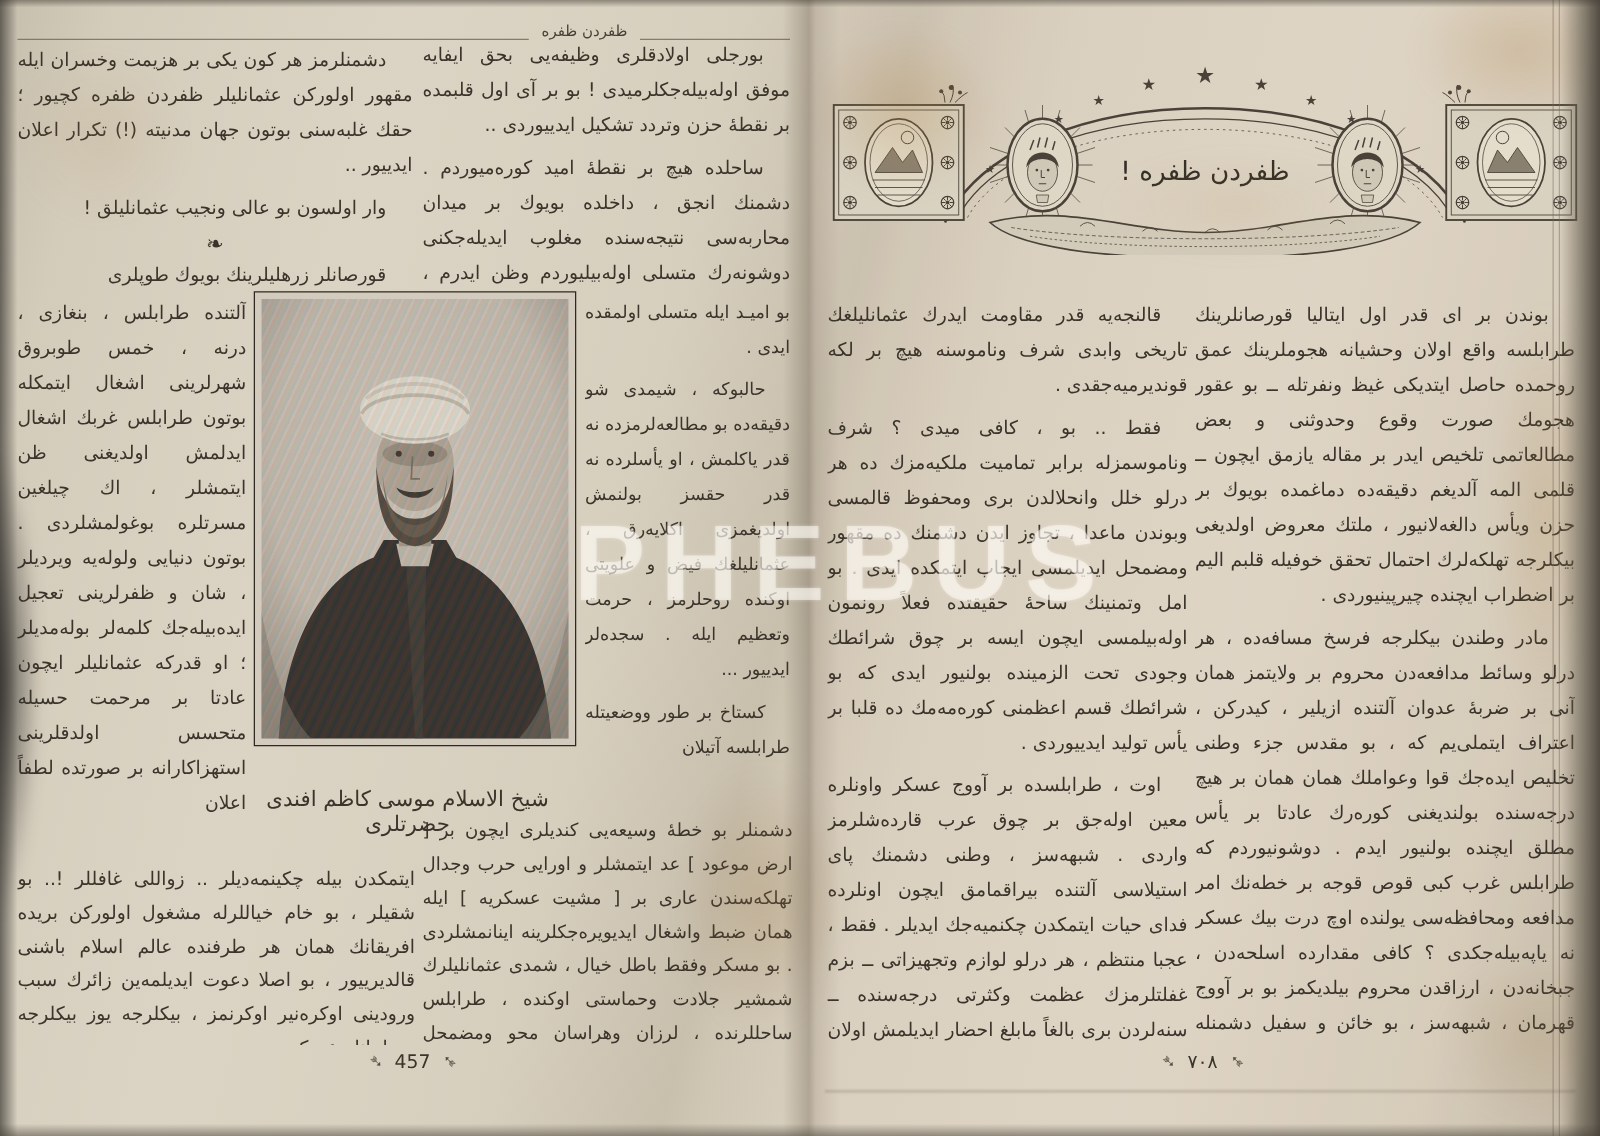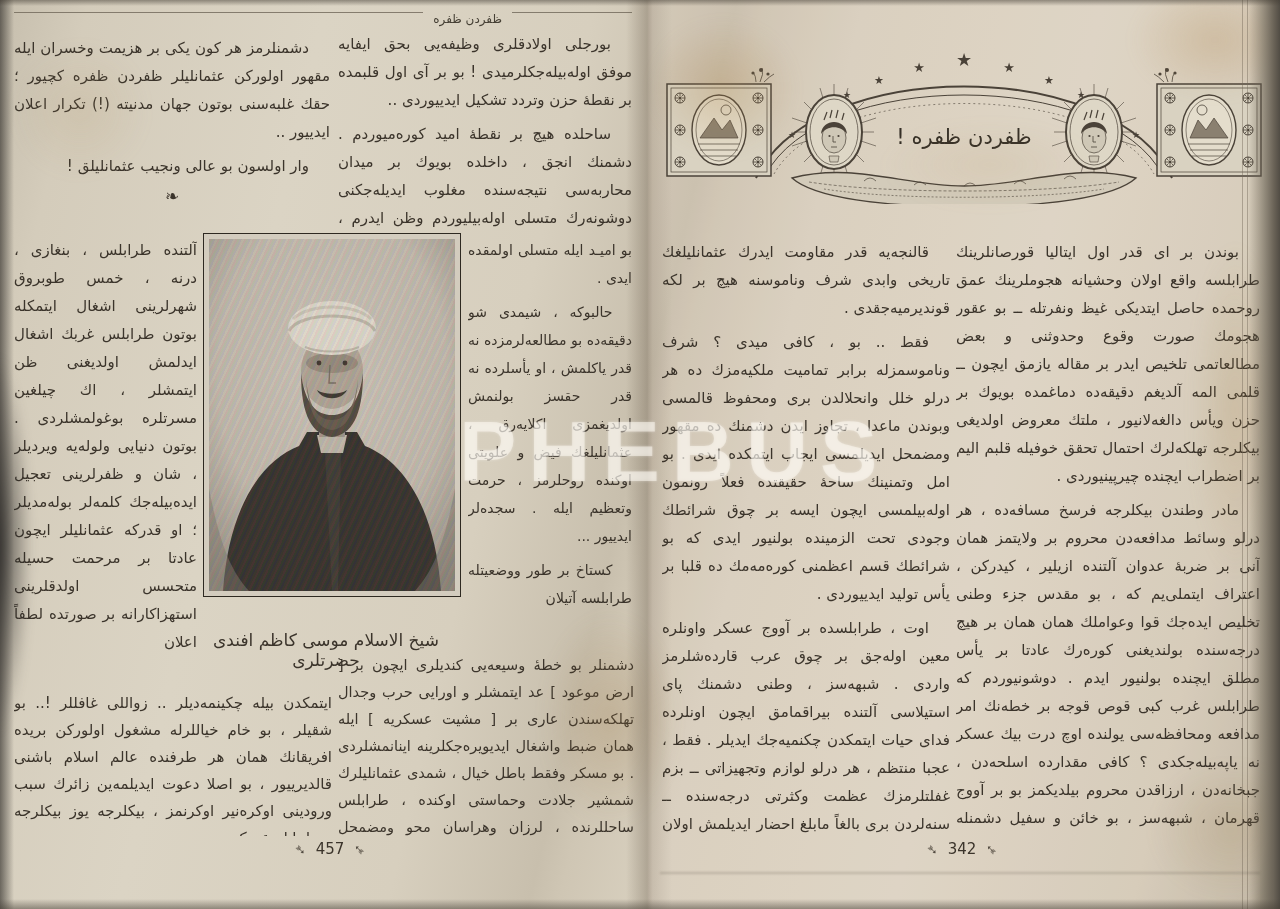--- a/index.html
+++ b/index.html
@@ -27,21 +27,21 @@
   #edge-top{left:0;top:0;width:1280px;height:6px;
     background:linear-gradient(180deg,rgba(66,60,51,.5),rgba(66,60,51,0));}
   #edge-bottom{left:0;top:899px;width:1280px;height:10px;
     background:linear-gradient(0deg,rgba(66,60,51,.5),rgba(66,60,51,0));}
   #bottom-right-edge{left:660px;top:872px;width:600px;height:2px;background:rgba(92,82,66,.25);filter:blur(1px);}
   
   .ar{direction:rtl;text-align:justify;color:#3b342b;overflow:hidden;}
   .ar p{margin:0 0 6px 0;text-indent:1.4em;}
   .t15{font-size:15px;line-height:28px;}
   .t14{font-size:14px;line-height:28px;}
-  #running-header{left:14px;top:12px;width:618px;height:20px;display:flex;align-items:flex-start;direction:rtl;color:#464035;font-size:12px;}
+  #running-header{left:14px;top:12px;width:618px;height:20px;display:flex;align-items:flex-end;direction:rtl;color:#464035;font-size:12px;}
   #running-header .rule{flex:1;height:1px;background:#6f6759;opacity:.8;}
   #running-header .rule.short{flex:0 0 120px;}
   #running-header .hdr-label{padding:0 10px;white-space:nowrap;}
   .fleuron{display:block;text-align:center;font-size:17px;color:#3b342b;line-height:20px;text-indent:0;}
   .pagenum{display:flex;align-items:center;justify-content:center;gap:10px;color:#3b342b;font-size:15px;}
   .orn{display:inline-block;font-size:13px;opacity:.85;}
   .orn.e{transform:rotate(45deg);}
   .orn.w{transform:rotate(45deg) scaleX(-1);}
   
   #photo{left:203px;top:233px;width:258px;height:364px;border:1px solid #2e2921;background:#d3ccbe;padding:5px;box-sizing:border-box;}
@@ -83,20 +83,21 @@
   <div class="abs" id="running-header">
     <span class="rule short"></span>
     <span class="hdr-label">ظفردن ظفره</span>
     <span class="rule"></span>
   </div>
 
   <div class="abs ar t15" id="lp-col1-top">
     <p>دشمنلرمز هر كون يكی بر هزيمت وخسران ايله مقهور اولوركن عثمانليلر ظفردن ظفره كچيور ؛ حقك غلبه‌سنی بوتون جهان مدنيته (!) تكرار اعلان ايدييور ..</p>
     <p>وار اولسون بو عالی ونجيب عثمانليلق !</p>
     <span class="fleuron">❧</span>
+    <p>قورصانلر زرهليلرينك بويوك طوپلری</p>
   </div>
 
   <div class="abs ar t15" id="lp-col2-top">
     <p>بورجلی اولادقلری وظيفه‌يی بحق ايفايه موفق اوله‌بيله‌جكلرميدی ! بو بر آی اول قلبمده بر نقطهٔ حزن وتردد تشكيل ايدييوردی ..</p>
     <p>ساحلده هيچ بر نقطهٔ اميد كوره‌ميوردم . دشمنك انجق ، داخلده بويوك بر ميدان محاربه‌سی نتيجه‌سنده مغلوب ايديله‌جكنی دوشونه‌رك متسلی اوله‌بيليوردم وظن ايدرم ، هركسده</p>
   </div>
 
   <div class="abs" id="photo">
     <div id="photo-inner">
       <svg width="100%" height="100%" viewBox="0 0 246 352" preserveAspectRatio="none">
@@ -270,21 +271,21 @@
     <p>اوت ، طرابلسده بر آووج عسكر واونلره معين اوله‌جق بر چوق عرب قارده‌شلرمز واردی . شبهه‌سز ، وطنی دشمنك پای استيلاسی آلتنده بيراقمامق ايچون اونلرده فدای حيات ايتمكدن چكنميه‌جك ايديلر . فقط ، عجبا منتظم ، هر درلو لوازم وتجهيزاتی ــ بزم غفلتلرمزك عظمت وكثرتی درجه‌سنده ــ سنه‌لردن بری بالغاً مابلغ احضار ايديلمش اولان بر دشمن اردوسی قارشيسنده بو غير منتظم قوتلر ، وطنه قارشی</p>
   </div>
 
   <div class="abs ar t15" id="rp-col-outer">
     <p>بوندن بر ای قدر اول ايتاليا قورصانلرينك طرابلسه واقع اولان وحشيانه هجوملرينك عمق روحمده حاصل ايتديكی غيظ ونفرتله ــ بو عقور هجومك صورت وقوع وحدوثنی و بعض مطالعاتمی تلخيص ايدر بر مقاله يازمق ايچون ــ قلمی المه آلديغم دقيقه‌ده دماغمده بويوك بر حزن ويأس دالغه‌لانيور ، ملتك معروض اولديغی بيكلرجه تهلكه‌لرك احتمال تحقق خوفيله قلبم اليم بر اضطراب ايچنده چيرپينيوردی .</p>
     <p>مادر وطندن بيكلرجه فرسخ مسافه‌ده ، هر درلو وسائط مدافعه‌دن محروم بر ولايتمز همان آنی بر ضربهٔ عدوان آلتنده ازيلير ، كيدركن ، اعتراف ايتملی‌يم كه ، بو مقدس جزء وطنی تخليص ايده‌جك قوا وعواملك همان همان بر هيچ درجه‌سنده بولنديغنی كوره‌رك عادتا بر يأس مطلق ايچنده بولنيور ايدم . دوشونيوردم كه طرابلس غرب كبی قوص قوجه بر خطه‌نك امر مدافعه ومحافظه‌سی يولنده اوچ درت بيك عسكر نه ياپه‌بيله‌جكدی ؟ كافی مقدارده اسلحه‌دن ، جبخانه‌دن ، ارزاقدن محروم بيلديكمز بو بر آووج قهرمان ، شبهه‌سز ، بو خائن و سفيل دشمنله بوغوشه‌جق ؛ بره</p>
   </div>
 
   <div class="abs pagenum" id="rp-pagenum">
     <span class="orn e">➳</span>
-    <span>342</span>
+    <span>٧٠٨</span>
     <span class="orn w">➳</span>
   </div>
 
   <div class="abs noselect stain" style="left:648px;top:18px;width:150px;height:140px;background:radial-gradient(ellipse,rgba(173,134,77,.30),rgba(173,134,77,0) 70%);"></div>
   <div class="abs noselect stain" style="left:1130px;top:-20px;width:170px;height:120px;background:radial-gradient(ellipse,rgba(173,134,77,.26),rgba(173,134,77,0) 70%);"></div>
   <div class="abs noselect stain" style="left:540px;top:610px;width:140px;height:220px;background:radial-gradient(ellipse,rgba(150,115,65,.26),rgba(150,115,65,0) 70%);"></div>
   <div class="abs noselect stain" style="left:1190px;top:240px;width:90px;height:340px;background:radial-gradient(ellipse,rgba(160,125,70,.20),rgba(160,125,70,0) 70%);"></div>
   <div class="abs noselect stain" style="left:10px;top:40px;width:140px;height:140px;background:radial-gradient(ellipse,rgba(170,140,90,.14),rgba(170,140,90,0) 70%);"></div>
   <div class="abs noselect stain" style="left:880px;top:120px;width:220px;height:90px;background:radial-gradient(ellipse,rgba(170,140,90,.12),rgba(170,140,90,0) 70%);"></div>
   <div class="abs noselect stain" style="left:1150px;top:760px;width:160px;height:140px;background:radial-gradient(ellipse,rgba(150,120,70,.18),rgba(150,120,70,0) 70%);"></div>

